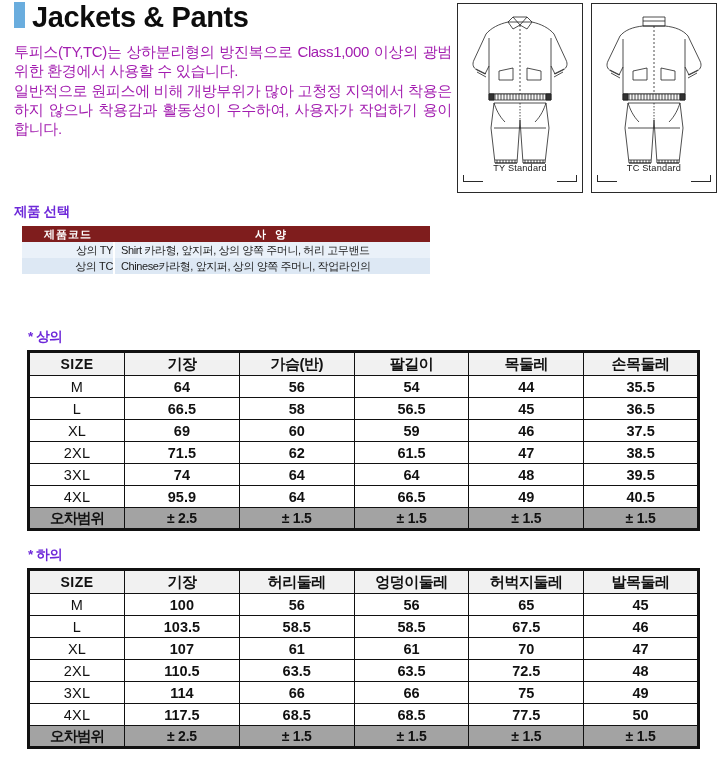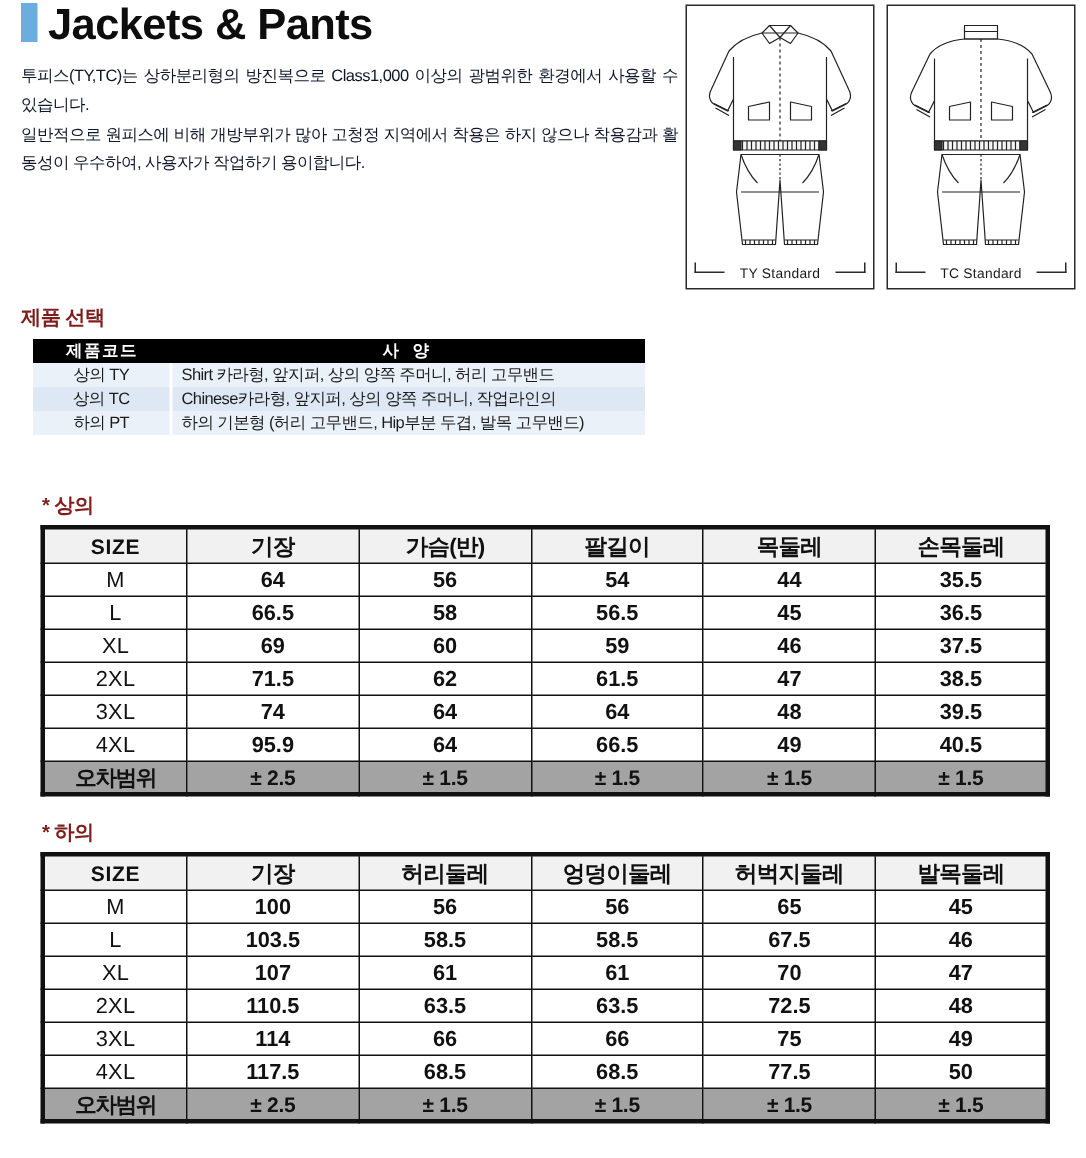--- a/index.html
+++ b/index.html
@@ -39,24 +39,24 @@
   .page-title {
     font-size: 29px;
     font-weight: bold;
     letter-spacing: -0.4px;
     line-height: 30px;
     color: #0d0d0d;
     white-space: nowrap;
   }
   .intro {
     margin-top: 4px;
-    font-size: 11px;
+    font-size: 15px;
     line-height: 19.3px;
     letter-spacing: -0.35px;
-    color: #0f172a;
+    color: #a21caf;
     text-align: justify;
     text-justify: inter-character;
     width: 438px;
   }
   .intro p { margin: 0; }
 
   
   .diagrams {
     position: absolute;
     left: 457px; top: 3px;
@@ -71,21 +71,21 @@
     position: relative;
     display: flex;
     flex-direction: column;
     align-items: center;
     justify-content: flex-start;
     padding-top: 4px;
   }
   .diagram-box svg { display: block; }
   .diagram-caption {
     position: absolute;
-    bottom: 5px;
+    bottom: 19px;
     left: 0; right: 0;
     text-align: center;
     font-size: 9.2px;
     letter-spacing: 0.2px;
     color: #1a1a1a;
   }
   .cap-rule-l, .cap-rule-r {
     position: absolute;
     bottom: 10px;
     width: 20px;
@@ -103,57 +103,57 @@
   }
   .cap-tick-l { left: 5px; }
   .cap-tick-r { right: 5px; }
 
   
   .section-heading {
     position: absolute;
     font-size: 13.5px;
     font-weight: bold;
     letter-spacing: -0.4px;
-    color: #7f1d1d;
+    color: #6d28d9;
   }
   #h-product { left: 14px; top: 203px; }
   #h-top     { left: 28px; top: 328px; font-weight: bold; }
   #h-bottom  { left: 28px; top: 546px; font-weight: bold; text-align: right; }
 
   
   .product-table {
     position: absolute;
     left: 22px; top: 226px;
     width: 408px;
     border-collapse: collapse;
     font-size: 11px;
     letter-spacing: -0.4px;
   }
   .product-table th {
-    background: #000000;
+    background: #7f1d1d;
     color: #ffffff;
     font-weight: bold;
     height: 14px;
     line-height: 16px;
     font-size: 11px;
     border: 0;
     padding: 0;
     letter-spacing: 1px;
   }
   .product-table th.th-spec { letter-spacing: 3px; }
   .product-table td {
     height: 16px;
     line-height: 16px;
     padding: 0 0 0 6px;
     border: 0;
     color: #1c1c1c;
     white-space: nowrap;
   }
   .product-table td.code {
-    text-align: center;
+    text-align: right;
     padding-left: 0;
     width: 92px;
   }
   .product-table tbody tr:nth-child(odd)  td { background: #eaf1f9; }
   .product-table tbody tr:nth-child(even) td { background: #dde8f4; }
   .product-table tbody tr td.code { border-right: 2px solid #ffffff; }
 
   
   .size-table {
     position: absolute;
@@ -335,24 +335,20 @@
     </thead>
     <tbody>
       <tr>
         <td class="code">상의 TY</td>
         <td class="spec">Shirt 카라형, 앞지퍼, 상의 양쪽 주머니, 허리 고무밴드</td>
       </tr>
       <tr>
         <td class="code">상의 TC</td>
         <td class="spec">Chinese카라형, 앞지퍼, 상의 양쪽 주머니, 작업라인의</td>
       </tr>
-      <tr>
-        <td class="code">하의 PT</td>
-        <td class="spec">하의 기본형 (허리 고무밴드, Hip부분 두겹, 발목 고무밴드)</td>
-      </tr>
     </tbody>
   </table>
 
   <div class="section-heading" id="h-top">* 상의</div>
 
   <table class="size-table" id="table-top">
     <colgroup>
       <col class="c-size">
         <col>
         <col>

